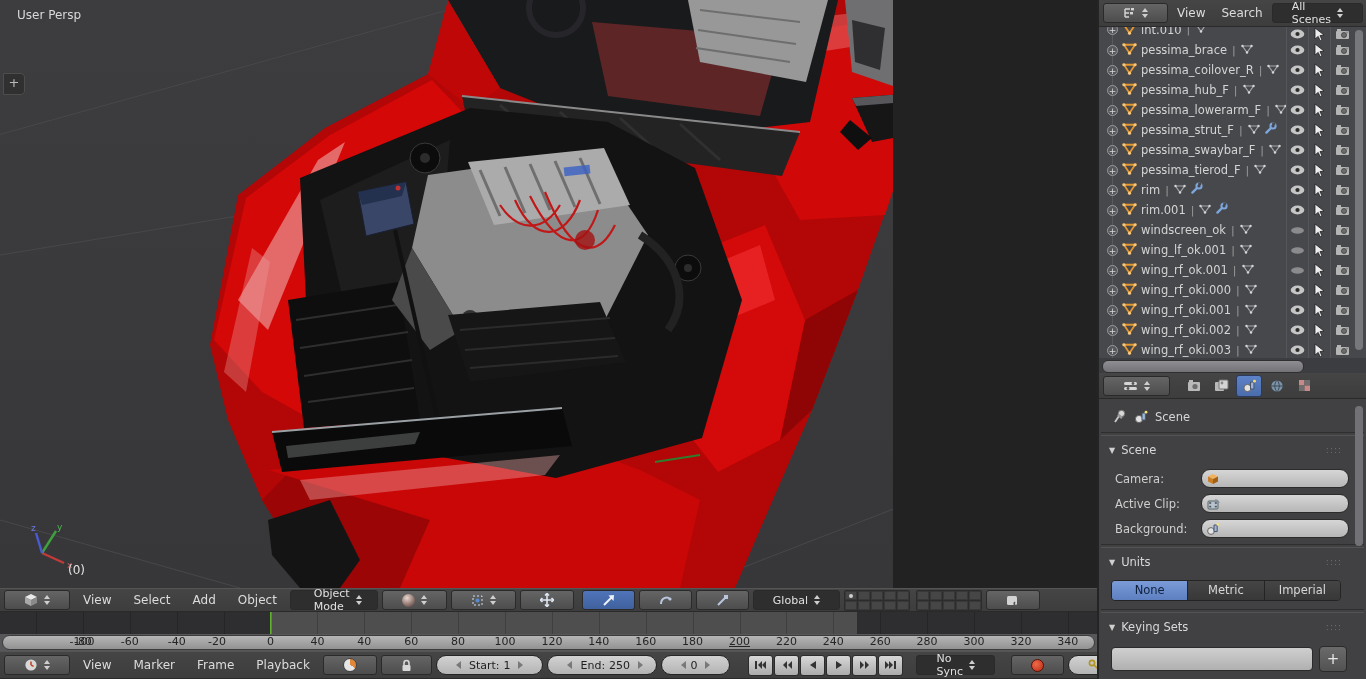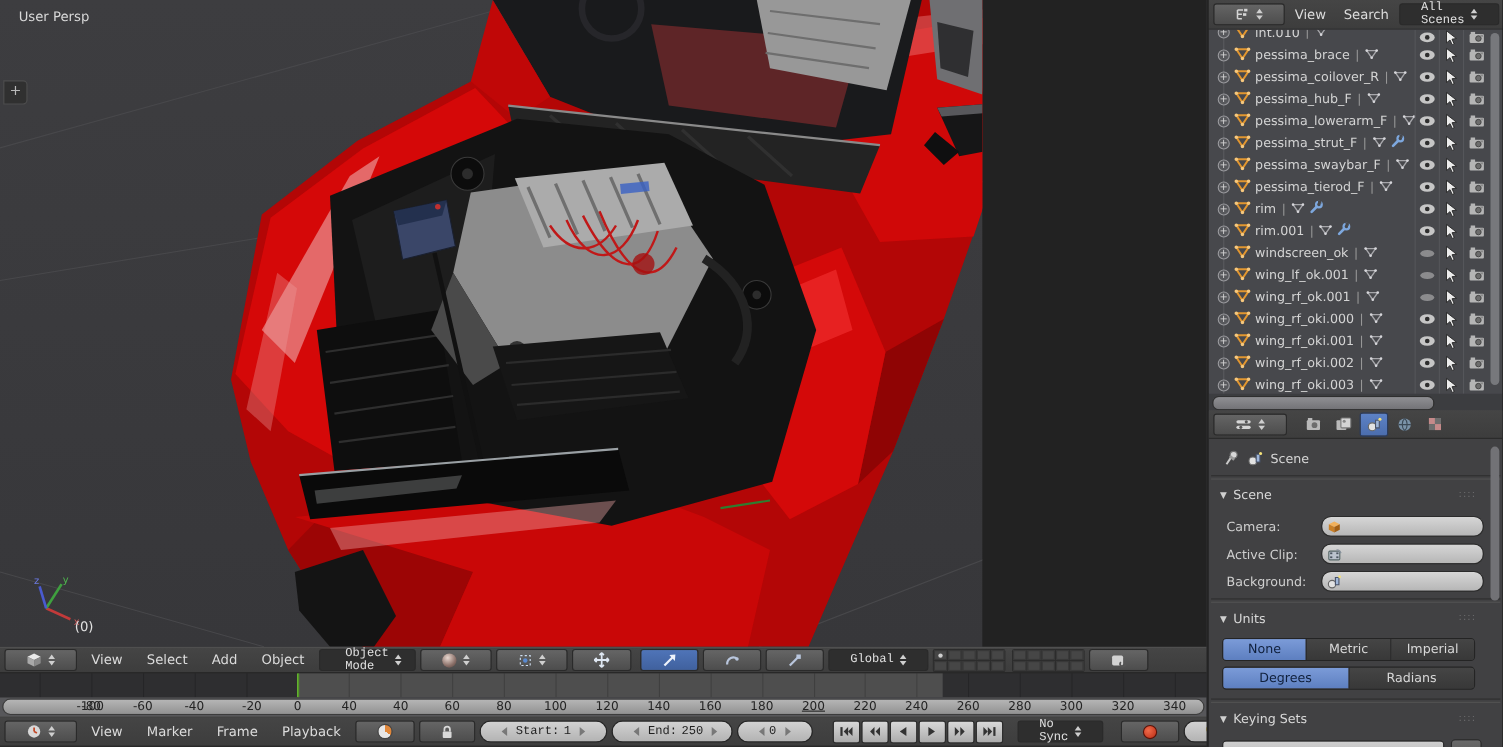--- a/index.html
+++ b/index.html
@@ -15,21 +15,21 @@
            color:#cfcfcf;font-size:13px;line-height:18px;text-align:center;border-radius:4px;opacity:.85;}
   .vp-plus.left{left:3px;top:73px;border-radius:0 4px 4px 0;}
   .vp-plus.right{left:1073px;top:18px;}
   .axis-gizmo{position:absolute;left:20px;top:521px;}
   
   .hdrbar{position:absolute;background:linear-gradient(#454545,#3d3d3d);border-top:1px solid #555;
           border-bottom:1px solid #2a2a2a;display:flex;align-items:center;gap:4px;box-sizing:border-box;}
   .menu{padding:0 9px;color:#dcdcdc;font-size:12px;line-height:22px;cursor:default;}
   .btn{display:inline-flex;align-items:center;gap:4px;height:20px;padding:0 19px;box-sizing:border-box;
        background:linear-gradient(#656565,#4d4d4d);border:1px solid #2a2a2a;border-radius:3px;
-       color:#e0e0e0;font-size:11px;font-family:Liberation Mono, monospace;}
+       color:#e0e0e0;font-size:11px;}
   .btn.dark{background:#2e2e2e;}
   .btn.pressed{background:linear-gradient(#4f74b8,#40619e);}
   .btn.lightfield{background:linear-gradient(#d2d2d2,#b3b3b3);color:#1f1f1f;border-color:#262626;}
   .arrows{display:inline-flex;flex-direction:column;gap:2px;margin-left:2px;}
   .arrows i{display:block;width:0;height:0;border-left:3.5px solid transparent;border-right:3.5px solid transparent;}
   .arrows i.up{border-bottom:4px solid #cfcfcf;}
   .arrows i.dn{border-top:4px solid #cfcfcf;}
   .larrow{width:0;height:0;border-top:4px solid transparent;border-bottom:4px solid transparent;
           border-right:5px solid rgba(0,0,0,.38);}
   .rarrow{width:0;height:0;border-top:4px solid transparent;border-bottom:4px solid transparent;
@@ -384,21 +384,21 @@
       <div class="tl-gridline" style="left: 1020.9px;"></div>
       <div class="tl-gridline" style="left: 1067.8px;"></div>
     </div>
   <div id="tl-scroll">
     <div class="bar"></div>
     <div id="tick-row">
         <span class="tick" style="left: 36px; margin-left: 46px;">-100</span>
         <span class="tick" style="left: 82.9px;">-80</span>
         <span class="tick" style="left: 129.8px;">-60</span>
         <span class="tick" style="left: 176.7px;">-40</span>
-        <span class="tick" style="left: 229px; text-align: right;">-20</span>
+        <span class="tick" style="left: 217px; text-align: right;">-20</span>
         <span class="tick" style="left: 270.5px;">0</span>
         <span class="tick" style="left: 317.4px;">40</span>
         <span class="tick" style="left: 364.3px;">40</span>
         <span class="tick" style="left: 411.2px;">60</span>
         <span class="tick" style="left: 458.1px;">80</span>
         <span class="tick" style="left: 505px;">100</span>
         <span class="tick" style="left: 551.9px;">120</span>
         <span class="tick" style="left: 598.8px;">140</span>
         <span class="tick" style="left: 645.7px; text-align: center;">160</span>
         <span class="tick" style="left: 692.6px;">180</span>
@@ -1357,24 +1357,20 @@
       <div class="panel-hd">
         <span class="tri">▼</span>
         <span>Units</span>
         <span class="grip">::::</span>
       </div>
       <div class="segrow" id="unit-system-row">
           <span class="segbtn active">None</span>
           <span class="segbtn">Metric</span>
           <span class="segbtn">Imperial</span>
         </div>
-      <div class="segrow" id="unit-rotation-row">
-          <span class="segbtn active">Degrees</span>
-          <span class="segbtn">Radians</span>
-        </div>
       <div class="psep" style="margin-top:8px"></div>
 
       <div class="panel-hd">
         <span class="tri">▼</span>
         <span>Keying Sets</span>
         <span class="grip">::::</span>
       </div>
       <div class="klist">
         <span class="kbox"></span>
         <span class="kplus">+</span>

